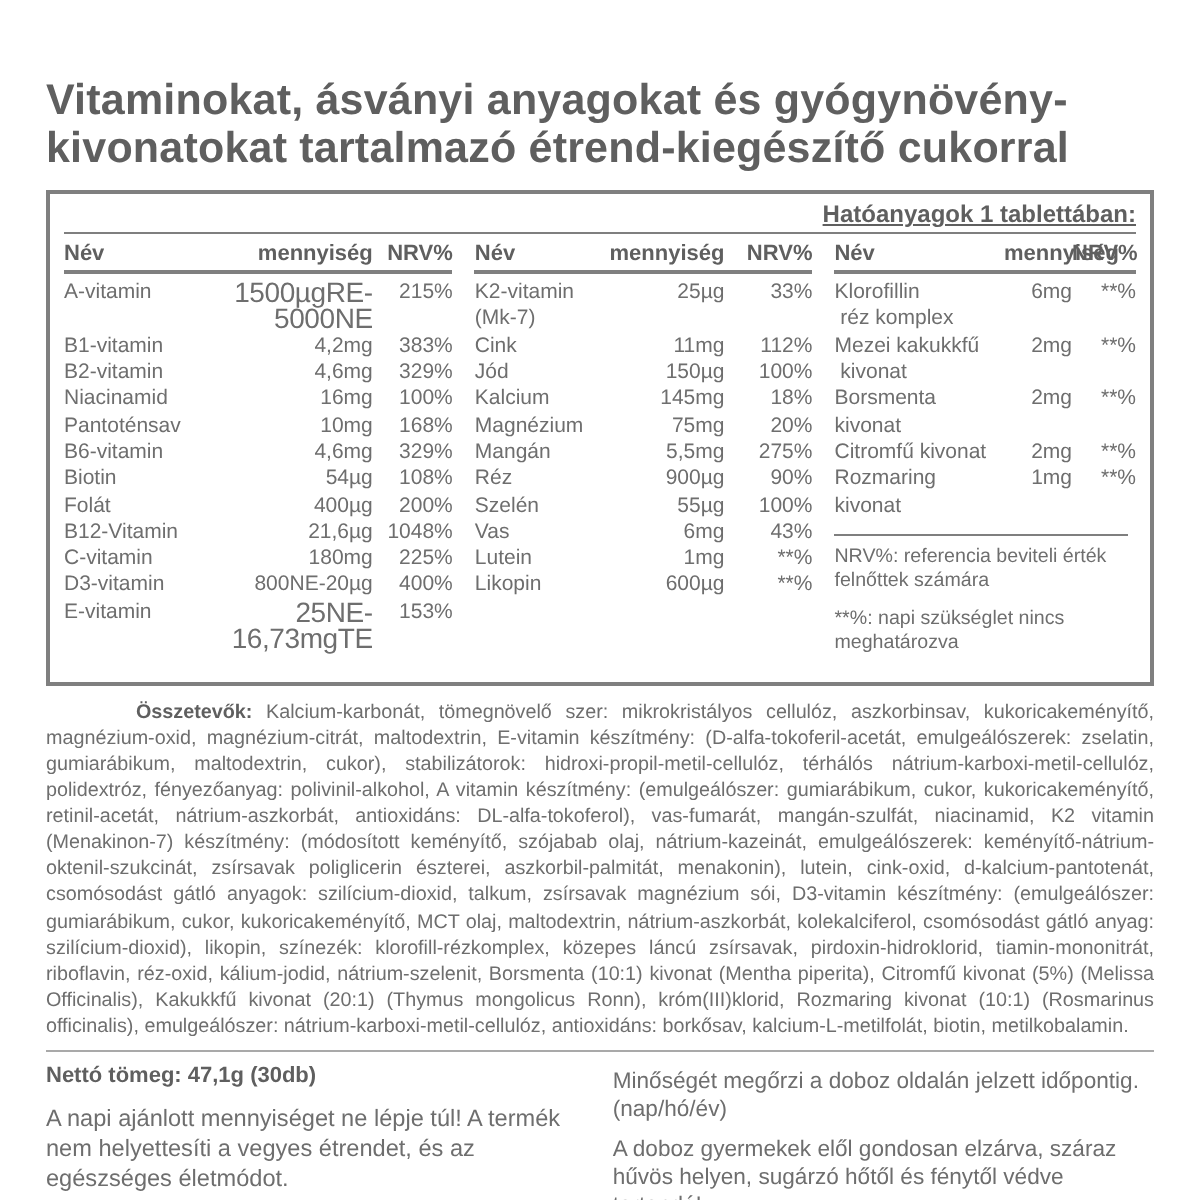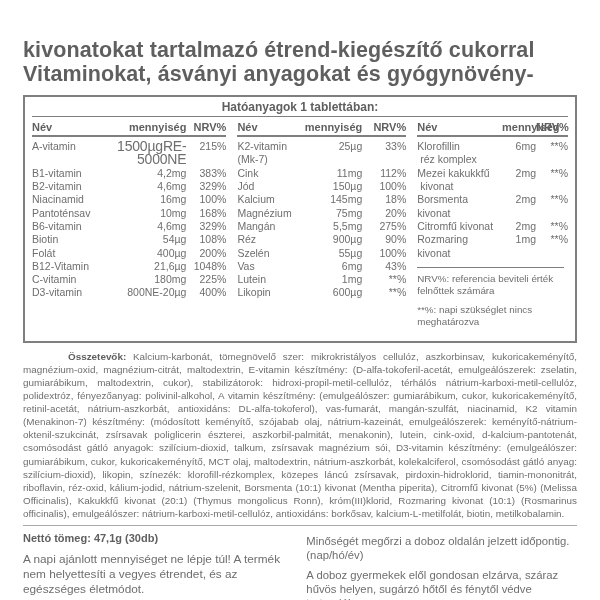--- a/index.html
+++ b/index.html
@@ -6,22 +6,22 @@
     --text:#6e6e6e; --heading:#5f5f5f; --border:#7f7f7f;
   }
   *{ margin:0; padding:0; box-sizing:border-box; }
   html,body{ width:600px; height:600px; background:#fff; overflow:hidden; }
   body{ font-family:"Liberation Sans", sans-serif; color:var(--text); }
   .label{ padding:38px 23px 0 23px; }
 
   .title{ font-size:21.5px; font-weight:bold; color:var(--heading); line-height:1.12; letter-spacing:.1px; }
 
   .table-box{ border:2px solid var(--border); margin-top:9px; padding:2px 7px 6px 7px; }
-  .table-title{ text-align:center; font-weight:bold; font-size:12px; color:var(--heading);
-                padding:1px 0 2px; border-bottom:1.5px solid var(--border); }
+  .table-title{ text-align:right; font-weight:bold; font-size:12px; color:var(--heading);
+                padding:1px 0 2px; border-bottom:1.5px solid var(--border);text-decoration:underline; }
   .groups{ display:flex; gap:11px; margin-top:1px; }
   .group{ display:flex; flex-direction:column; }
   .group:nth-child(1){ flex:1.16; }
   .group:nth-child(2){ flex:1.12; }
   .group:nth-child(3){ flex:1.0; }
   .group-header{ display:flex; font-weight:bold; font-size:11px; color:var(--heading);
                  padding:3px 0 2px; border-bottom:2px solid var(--border); margin-bottom:3px; }
   .row{ display:flex; font-size:10.5px; line-height:13.3px; align-items:flex-start; }
   .name{ flex:1; white-space:pre-line; }
   .amount{ text-align:right; }
@@ -51,22 +51,22 @@
   .warning{ font-size:11.8px; line-height:1.27; margin-bottom:6px; }
   .quality{ font-size:11.3px; line-height:1.25; margin-bottom:6px; }
   .storage{ font-size:11.3px; line-height:1.25; margin-bottom:7px; }
 </style>
 </head>
 <body>
 
 <div class="label">
 
   <div class="title">
+    <div>Vitaminokat, ásványi anyagokat és gyógynövény-</div>
     <div>kivonatokat tartalmazó étrend-kiegészítő cukorral</div>
-    <div>Vitaminokat, ásványi anyagokat és gyógynövény-</div>
   </div>
 
   <div class="table-box">
     <div class="table-title">Hatóanyagok 1 tablettában:</div>
     <div class="groups">
         <div class="group">
           <div class="group-header">
             <span class="name">Név</span>
             <span class="amount">mennyiség</span>
             <span class="nrv">NRV%</span>
@@ -119,20 +119,25 @@
           <div class="row">
             <span class="name">C-vitamin</span>
             <span class="amount">180mg</span>
             <span class="nrv">225%</span>
           </div>
           <div class="row">
             <span class="name">D3-vitamin</span>
             <span class="amount">800NE-20µg</span>
             <span class="nrv">400%</span>
           </div>
+          <div class="row">
+            <span class="name">E-vitamin</span>
+            <span class="amount tight">25NE-16,73mgTE</span>
+            <span class="nrv">153%</span>
+          </div>
         </div>
         <div class="group">
           <div class="group-header">
             <span class="name">Név</span>
             <span class="amount">mennyiség</span>
             <span class="nrv">NRV%</span>
           </div>
           <div class="row">
             <span class="name">K2-vitamin (Mk-7)</span>
             <span class="amount">25µg</span>

